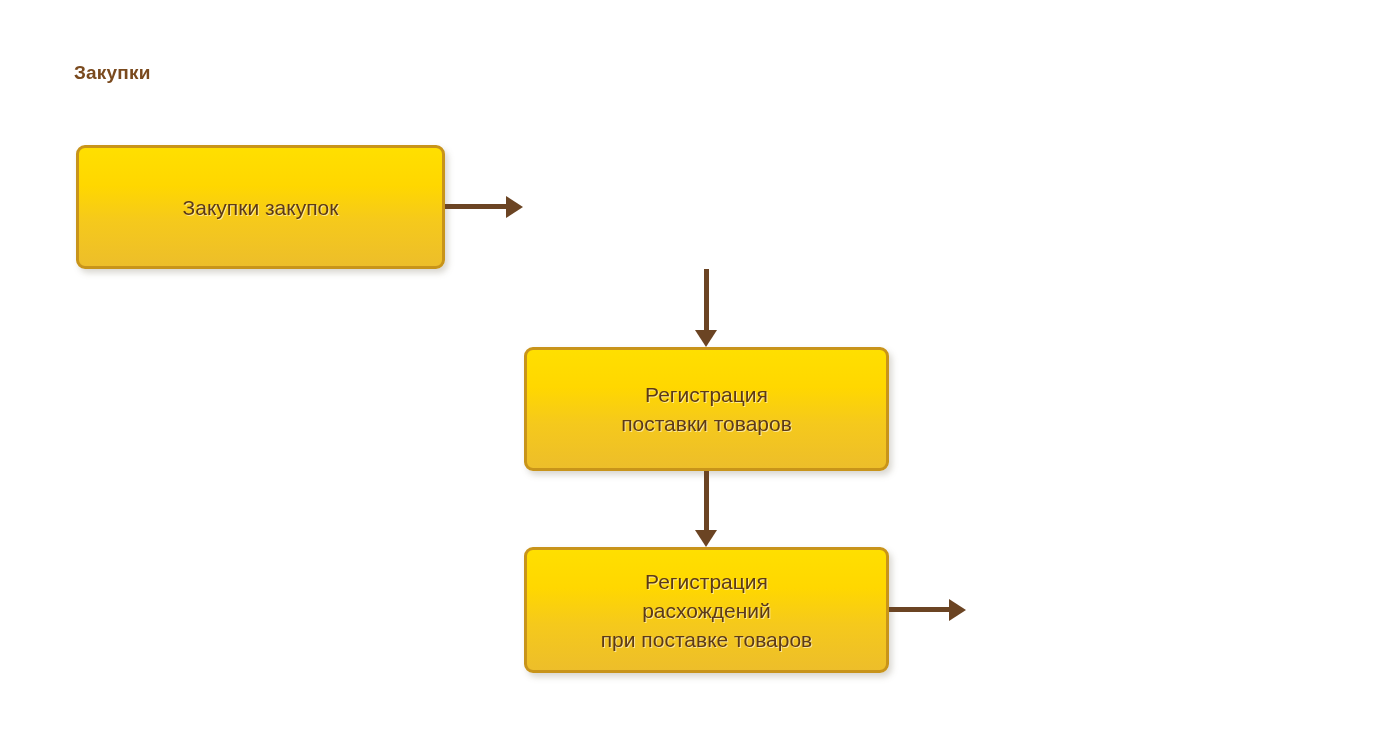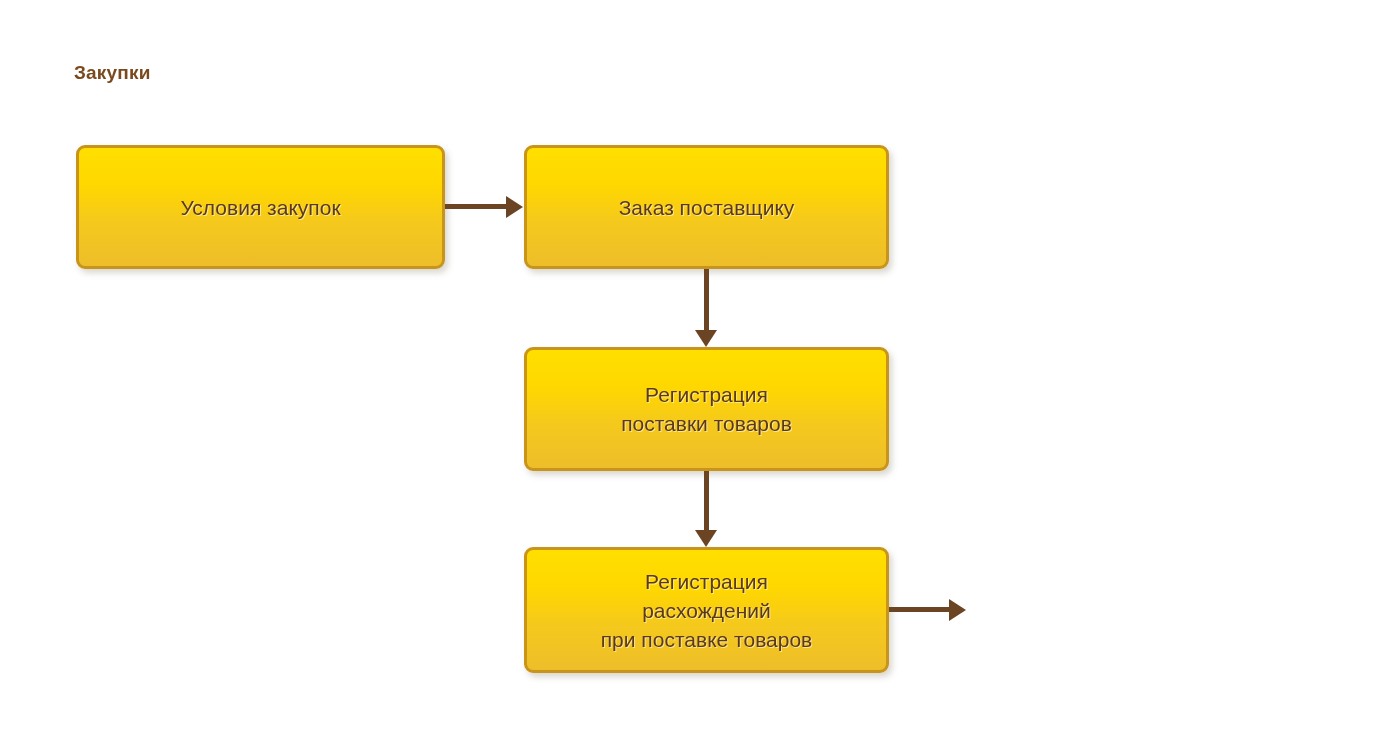--- a/index.html
+++ b/index.html
@@ -108,26 +108,23 @@
   #conn-4 .arrow-right { left: 933px; top: 599px; }
 </style>
 </head>
 <body>
 
 <div id="diagram-root">
 
   <div class="page-title">Закупки</div>
 
   <div class="node" id="node-1">
-    <div class="node-label">Условия закупок</div>
+    <div class="node-label">Закупки закупок</div>
   </div>
 
-  <div class="node" id="node-2">
-    <div class="node-label">Заказ поставщику</div>
-  </div>
 
   <div class="node" id="node-3">
     <div class="node-label">Регистрация
 поставки товаров</div>
   </div>
 
   <div class="node" id="node-4">
     <div class="node-label">Регистрация
 расхождений
 при поставке товаров</div>

